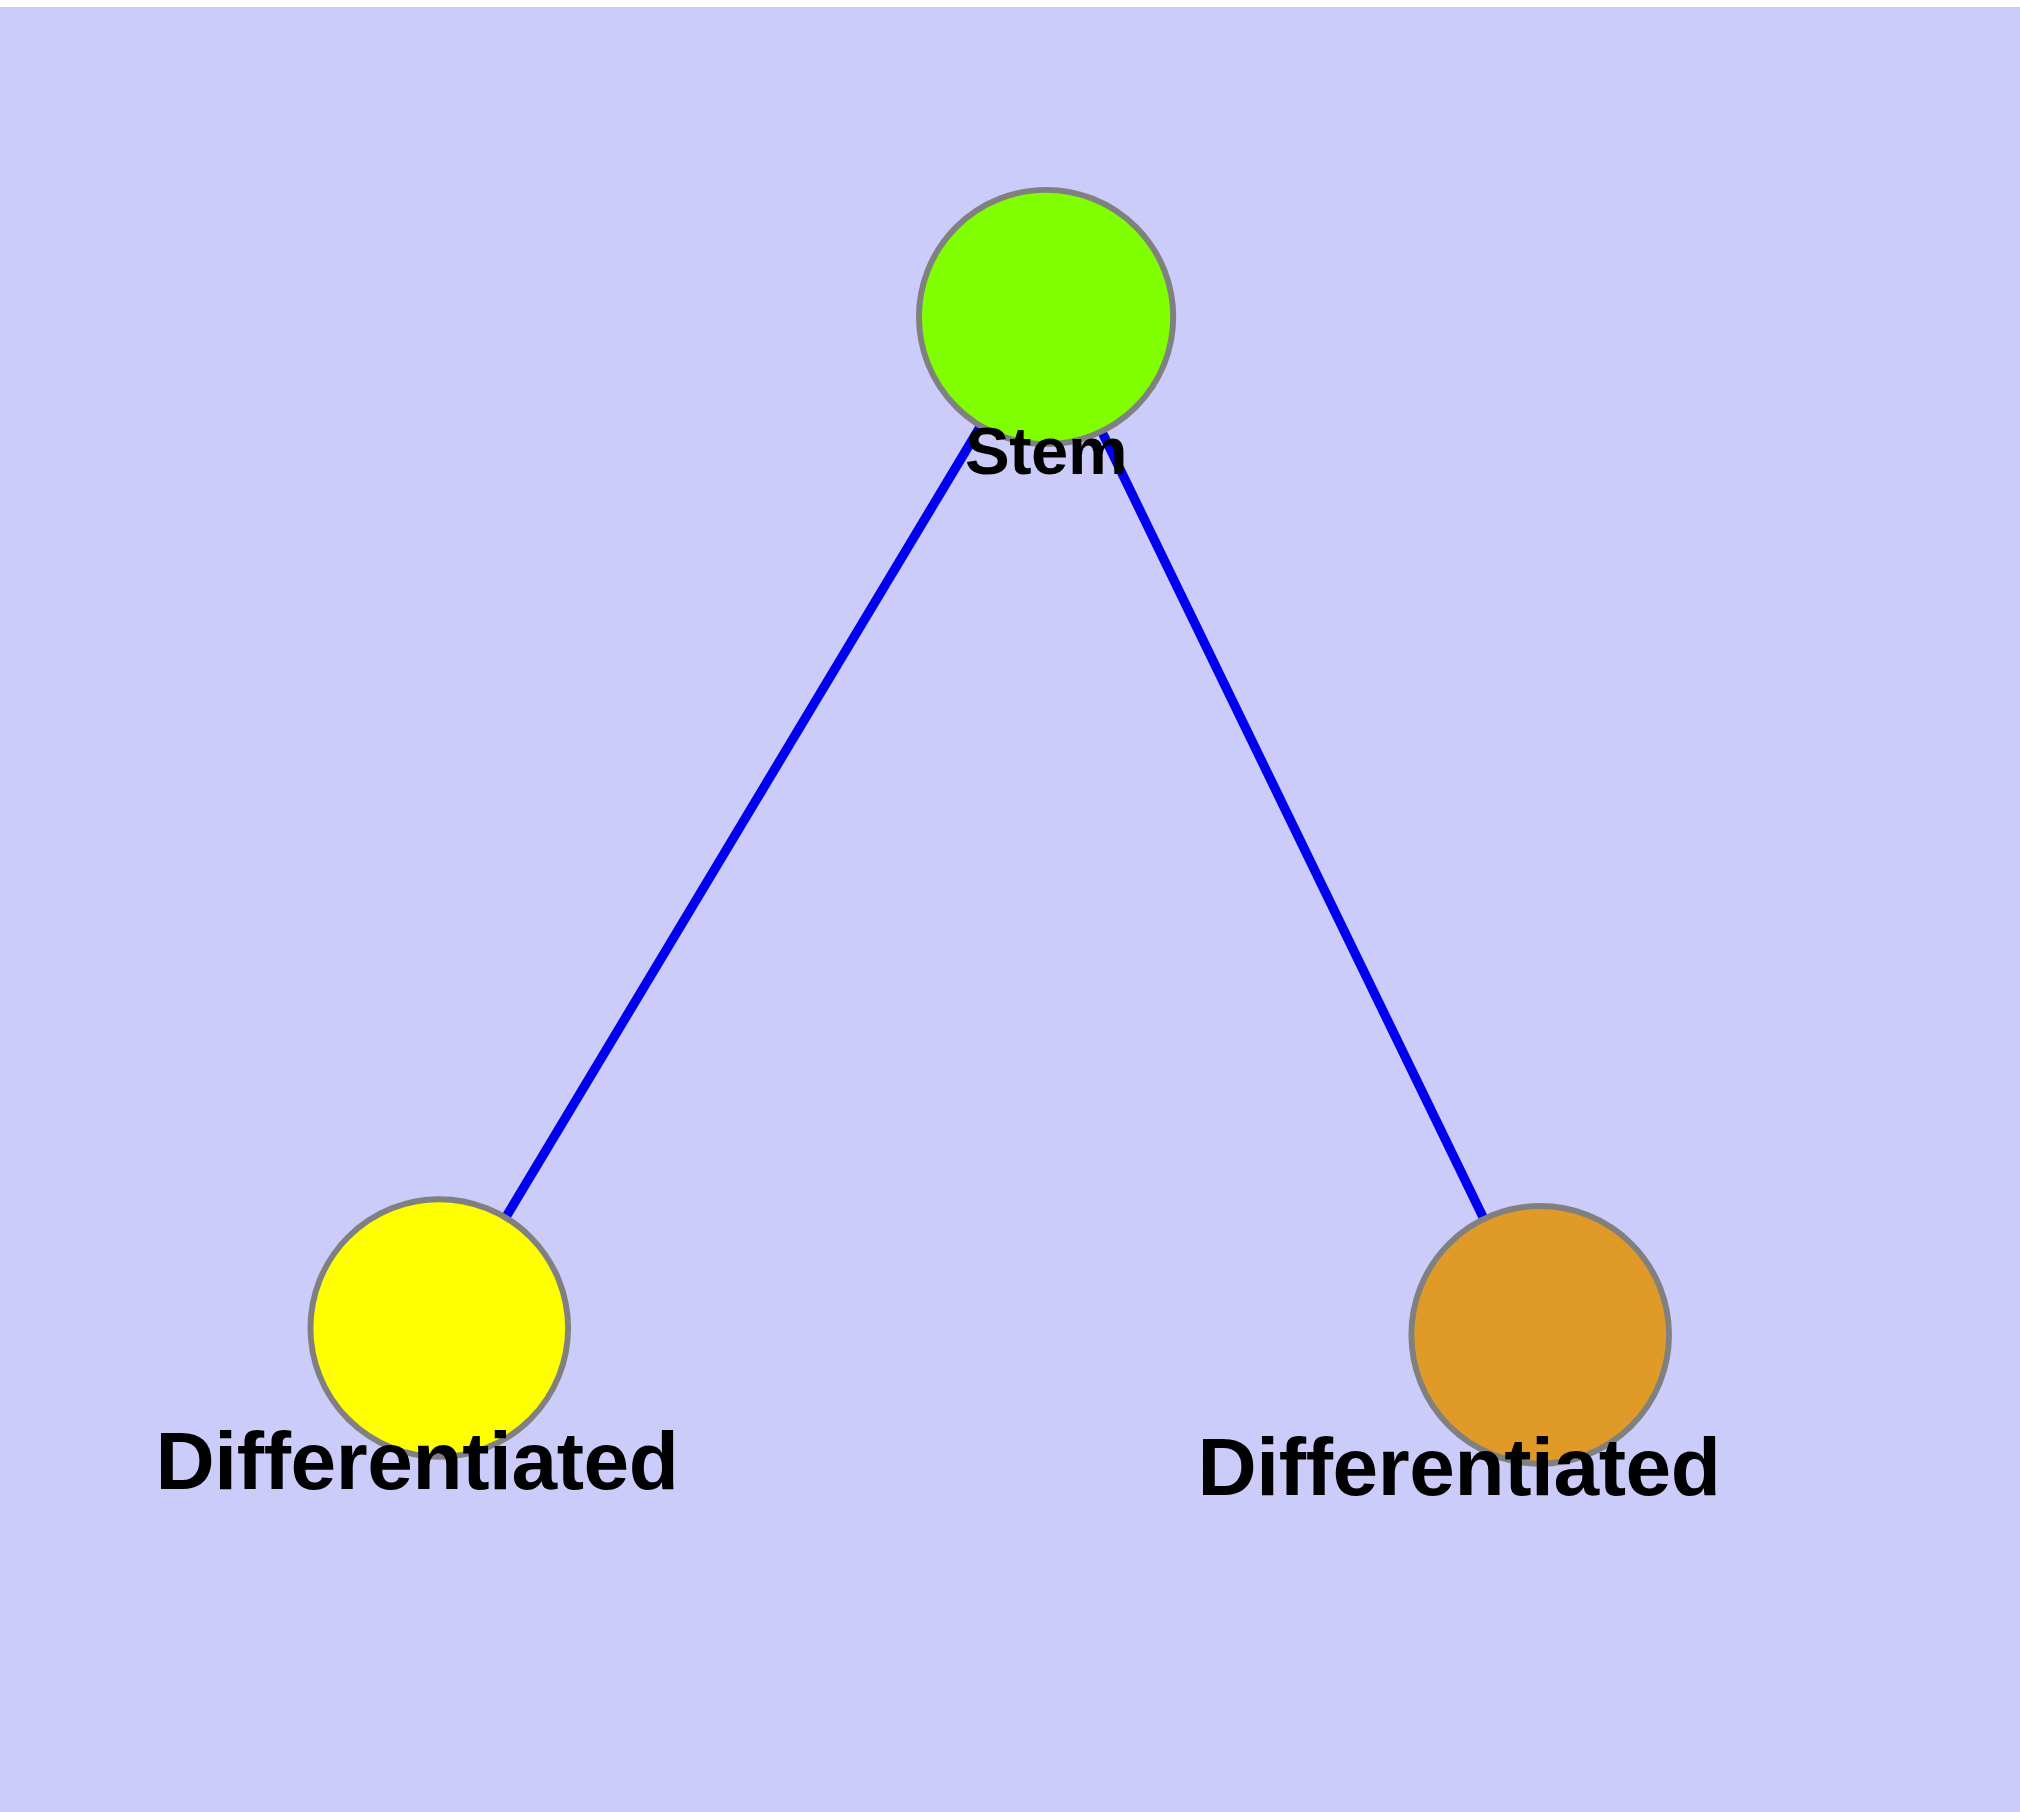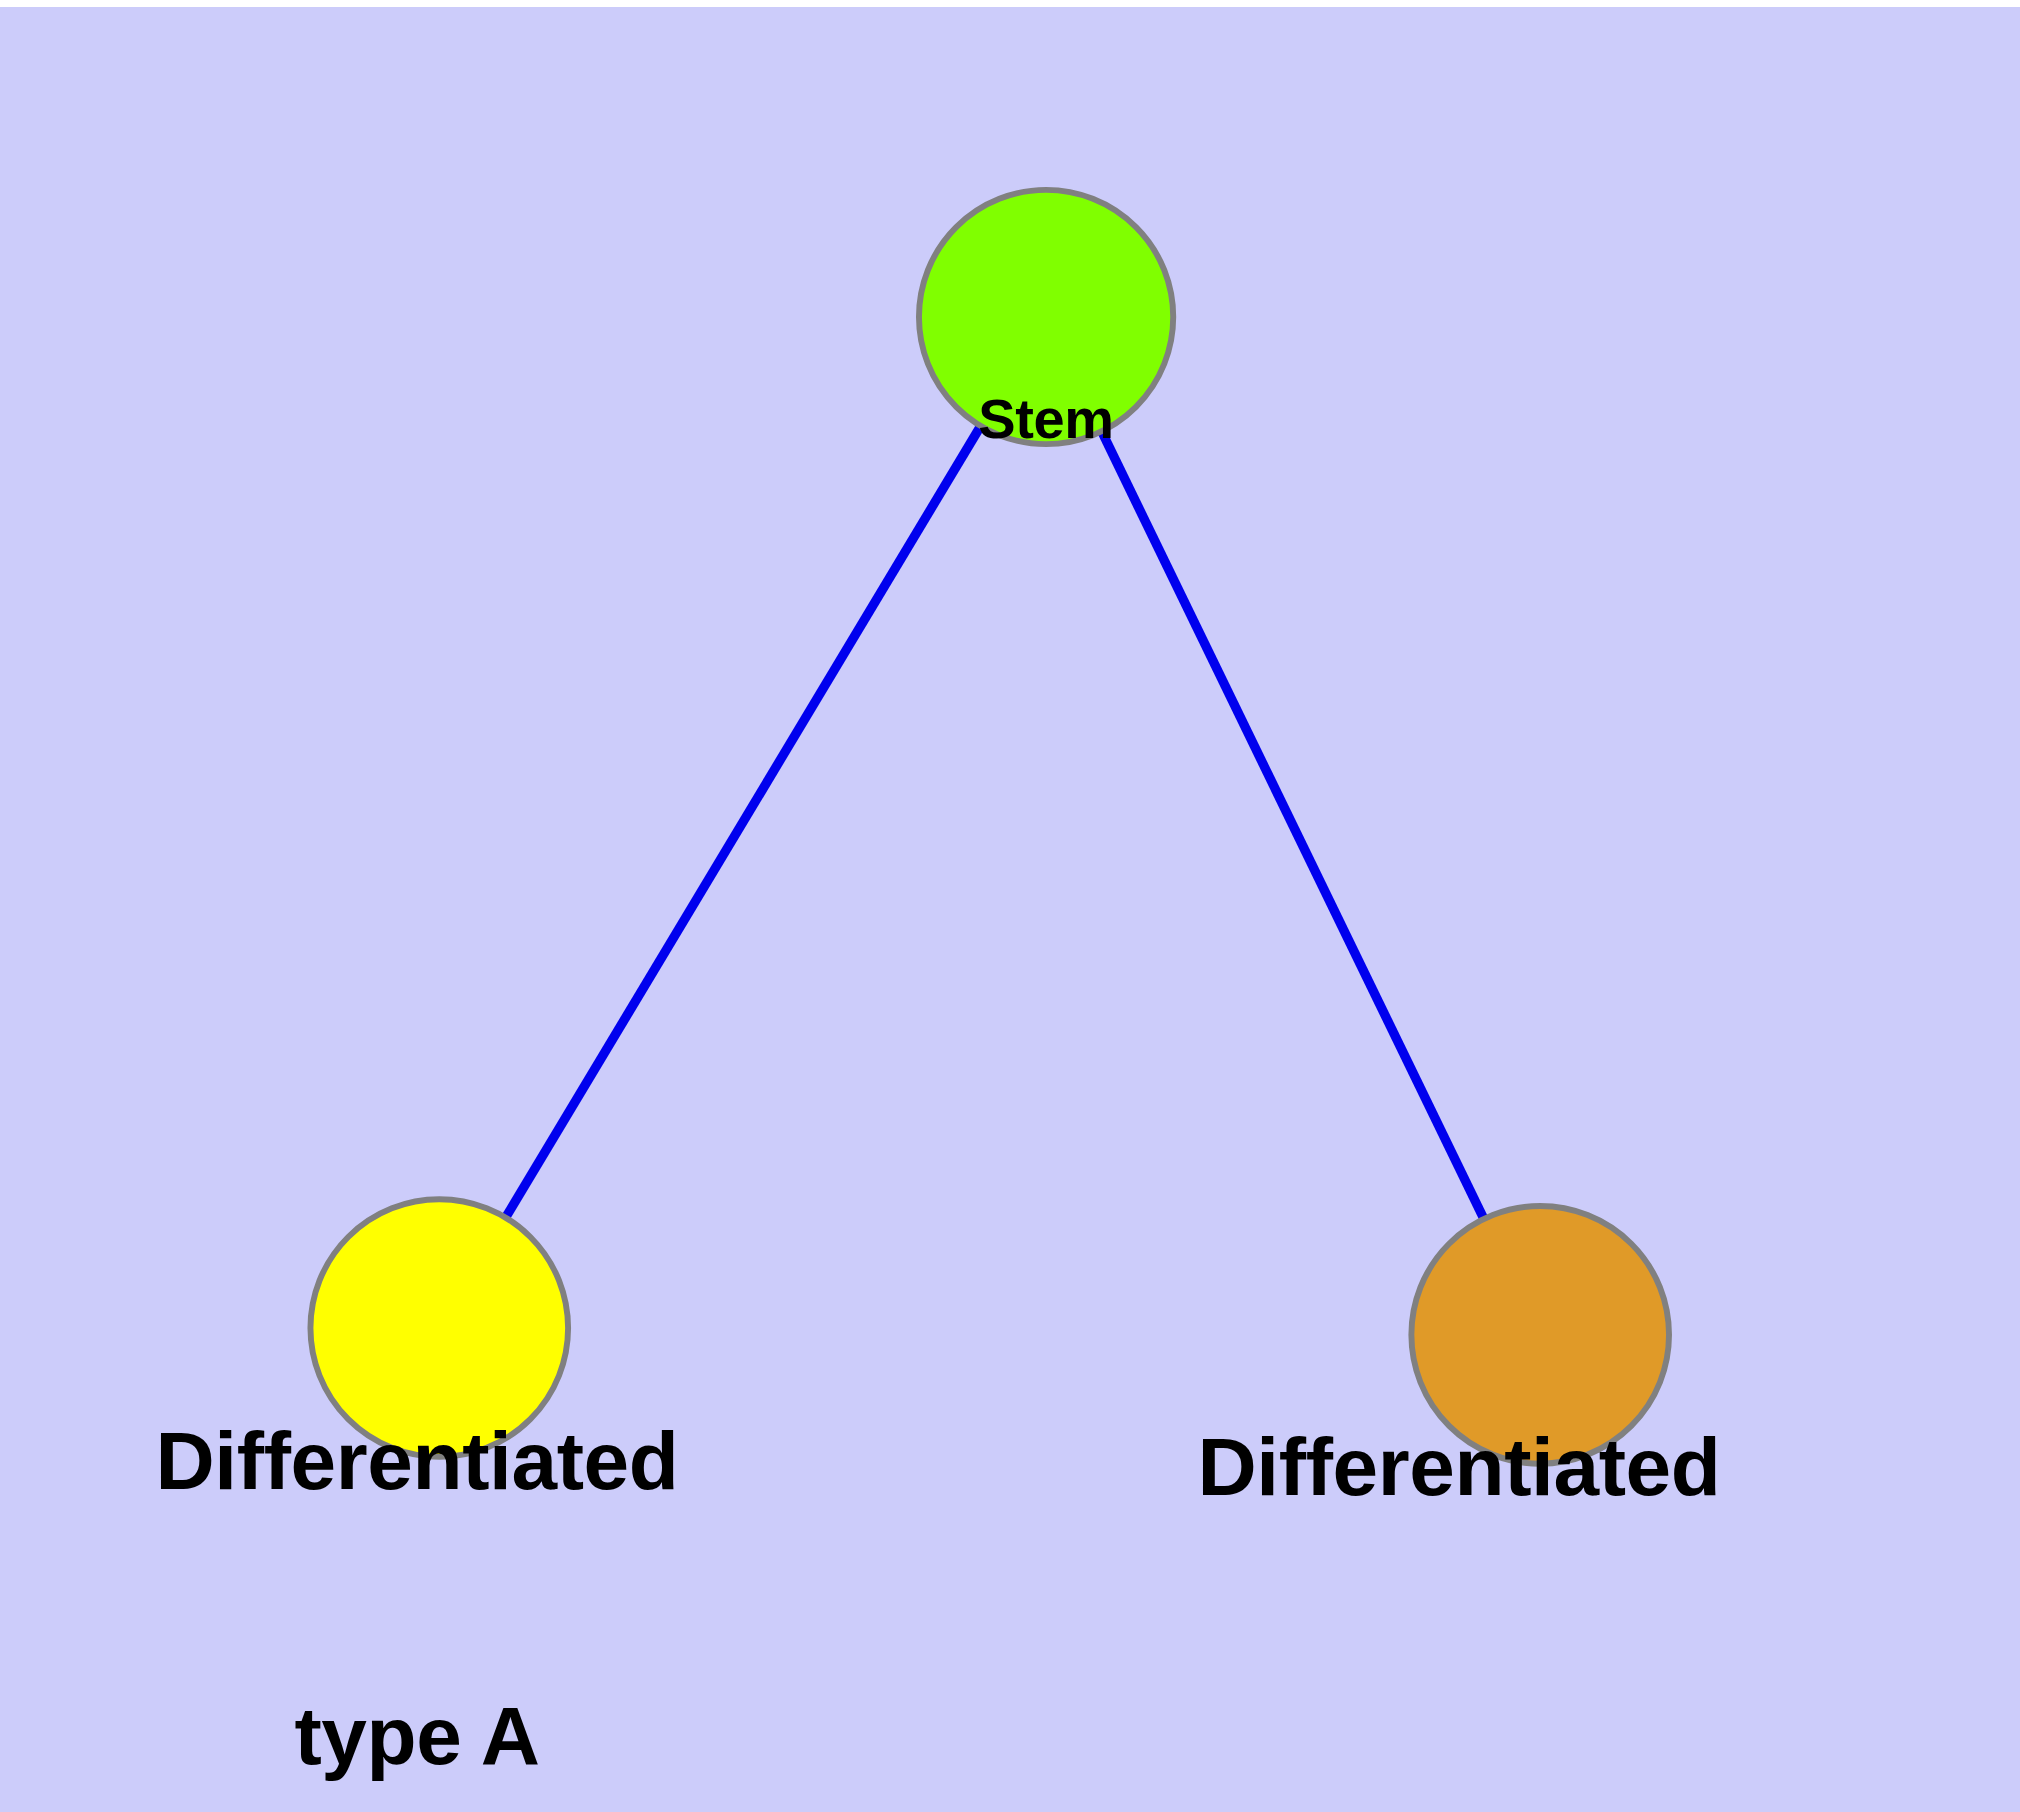--- a/index.html
+++ b/index.html
@@ -35,21 +35,21 @@
     position: absolute;
     text-align: center;
     font-weight: bold;
     color: #000000;
     line-height: 1.12;
     white-space: pre;
     letter-spacing: -0.4px;
     pointer-events: none;
   }
   #label-stem {
-    font-size: 56px;
+    font-size: 67px;
     left: 707px;
     top: 263px;
     width: 678px;
   }
   #label-diff-a {
     font-size: 82px;
     left: 78px;
     top: 1231px;
     width: 678px;
   }
@@ -78,21 +78,20 @@
       <circle cx="1817" cy="1575" r="152" fill="#e09a28" stroke="#808080" stroke-width="7"></circle>
     </g>
   </svg>
 
   <div class="node-label" id="label-stem">
     <div>Stem</div>
   </div>
 
   <div class="node-label" id="label-diff-a">
     <div>Differentiated</div>
-    <div>type A</div>
   </div>
 
   <div class="node-label" id="label-diff-b">
     <div>Differentiated</div>
   </div>
 
 </div>
 
 
 </body></html>

